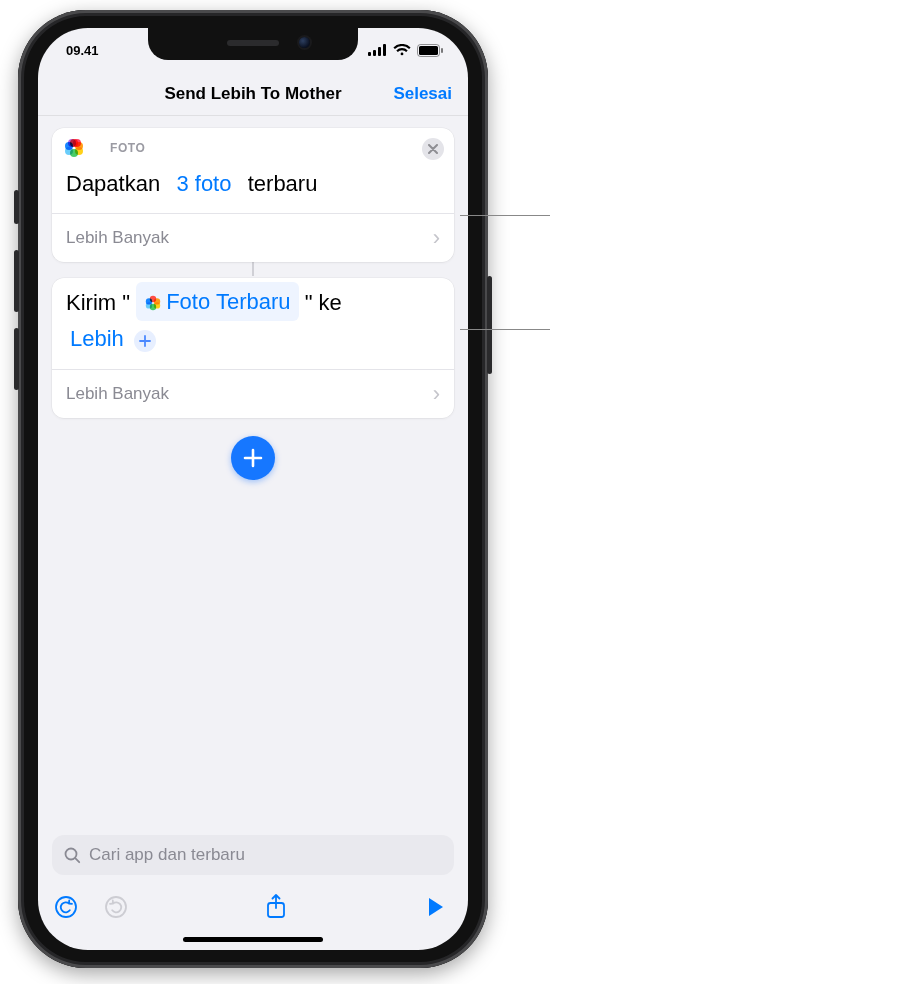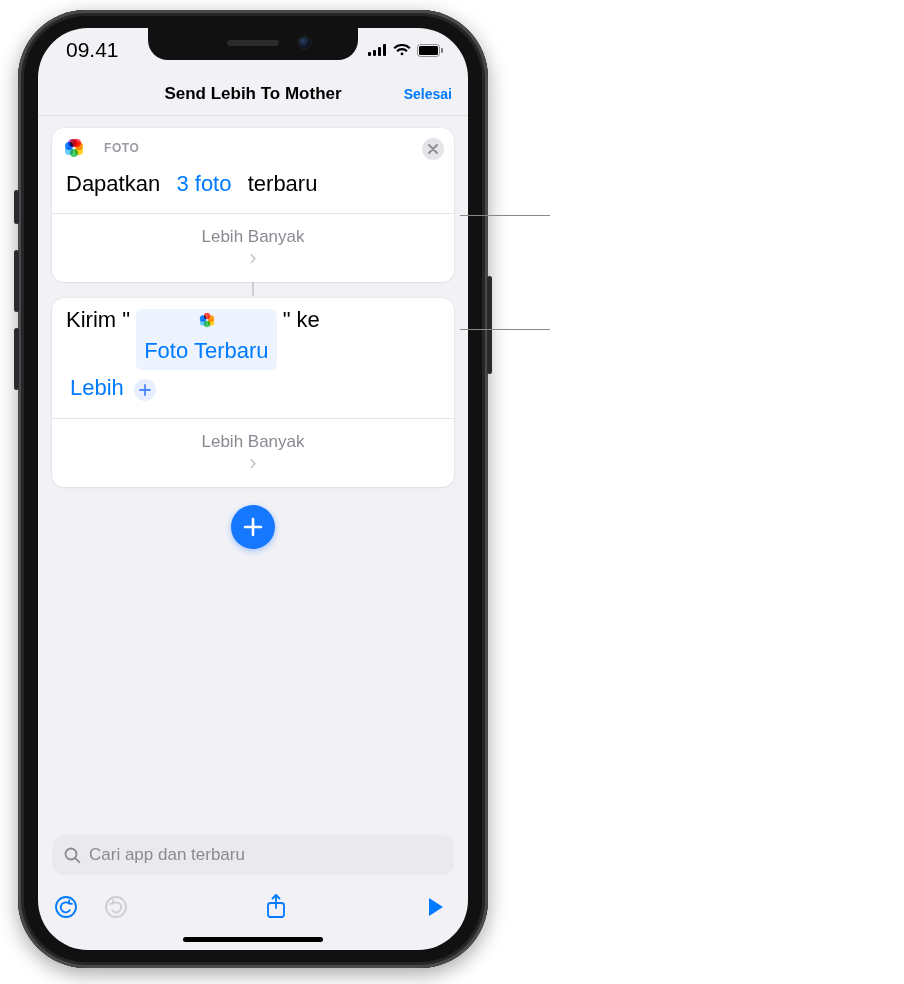--- a/index.html
+++ b/index.html
@@ -59,96 +59,96 @@
     box-shadow: 0 0 0 2px #1a1a1c;
   }
 
   
   .status-bar {
     height: 44px;
     display: flex;
     justify-content: space-between;
     align-items: center;
     padding: 0 24px 0 28px;
-    font-size: 21px;
-    font-weight: 400;
+    font-size: 13px;
+    font-weight: 700;
     color: #000;
     position: relative;
     z-index: 2;
   }
   .status-right { display: flex; align-items: center; gap: 6px; }
   .status-right svg { display: block; }
 
   
   .nav-bar {
     height: 44px;
     display: flex;
     align-items: center;
     justify-content: center;
     position: relative;
     border-bottom: 0.5px solid rgba(0,0,0,0.08);
   }
   .nav-title { font-size: 17px; font-weight: 600; color: #000; }
   .nav-right {
     position: absolute; right: 16px; top: 0; bottom: 0;
     display: flex; align-items: center;
-    color: #007aff; font-size: 14px; font-weight: 600;
+    color: #007aff; font-size: 17px; font-weight: 600;
   }
 
   
   .content {
     flex: 1;
     overflow: hidden;
     padding: 12px 14px 0 14px;
   }
   .card {
     background: #fff;
     border-radius: 12px;
     box-shadow: 0 0 0 0.5px rgba(0,0,0,0.06), 0 1px 3px rgba(0,0,0,0.05);
     margin-bottom: 16px;
     overflow: hidden;
     position: relative;
   }
   .card-head {
     display: flex; align-items: center;
     padding: 10px 12px 4px 12px;
-    gap: 20px;
+    gap: 26px;
   }
   .card-app-icon { width: 20px; height: 20px; border-radius: 5px; flex: 0 0 auto; display:flex; align-items:center; justify-content:center; }
   .card-app-label { font-size: 12px; font-weight: 600; letter-spacing: 0.6px; color: #9b9ba3; }
   .card-close {
     position: absolute; right: 10px; top: 10px;
     width: 22px; height: 22px; border-radius: 50%;
     background: #e4e4e9;
     display: flex; align-items: center; justify-content: center;
   }
   .card-body {
     padding: 4px 14px 12px 14px;
     font-size: 22px;
     color: #000;
     line-height: 1.6;
   }
   .token { color: #007aff; padding: 2px 4px; }
   .magic-var {
     display: inline-flex; align-items: center; gap: 6px;
     background: #eef4ff; border-radius: 6px; padding: 2px 8px;
-    color: #007aff; font-weight: 500; flex-direction: column;
+    color: #007aff; font-weight: 500;
   }
   .magic-var .mini-icon { width: 16px; height: 16px; }
   .recipient-add {
     display: inline-flex; align-items: center; justify-content: center;
     width: 22px; height: 22px; border-radius: 50%;
     background: #e7efff; color: #4a88ff; font-size: 16px; line-height: 1;
     vertical-align: middle;
   }
   .card-expand {
     border-top: 0.5px solid #e4e4e9;
     padding: 13px 14px;
     display: flex; align-items: center; justify-content: space-between;
-    color: #8a8a93; font-size: 17px; flex-direction: column;
+    color: #8a8a93; font-size: 17px;
   }
   .chev { color: #c5c5cb; font-size: 22px; line-height: 1; }
 
   .connector {
     width: 2px; height: 14px; background: #d0d0d6;
     margin: -16px auto 2px auto;
   }
 
   .add-action {
     width: 44px; height: 44px; border-radius: 50%;

